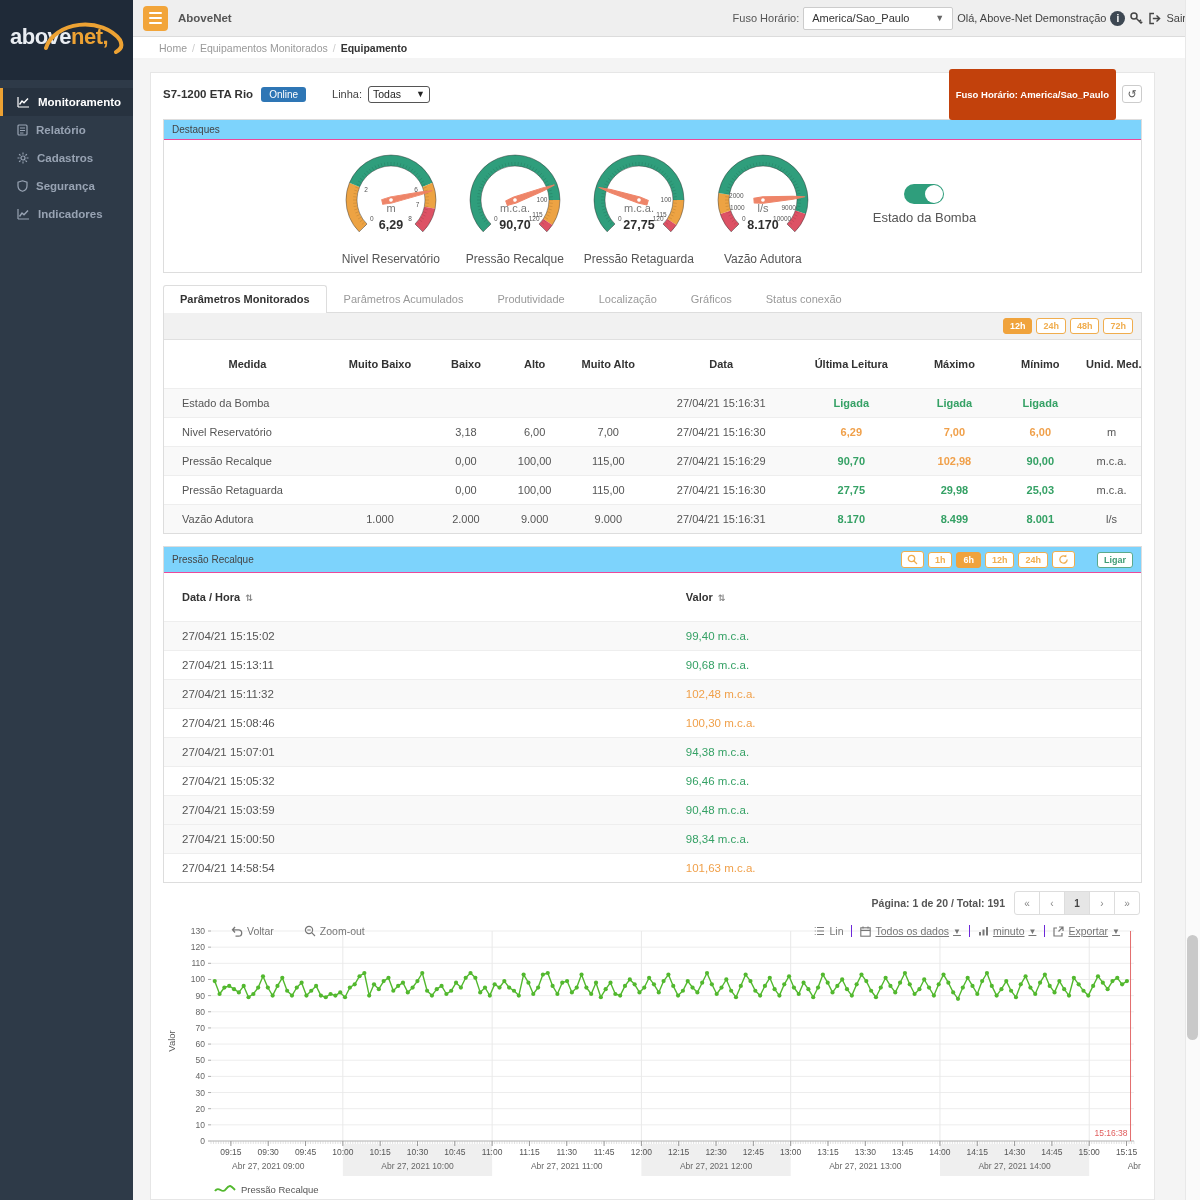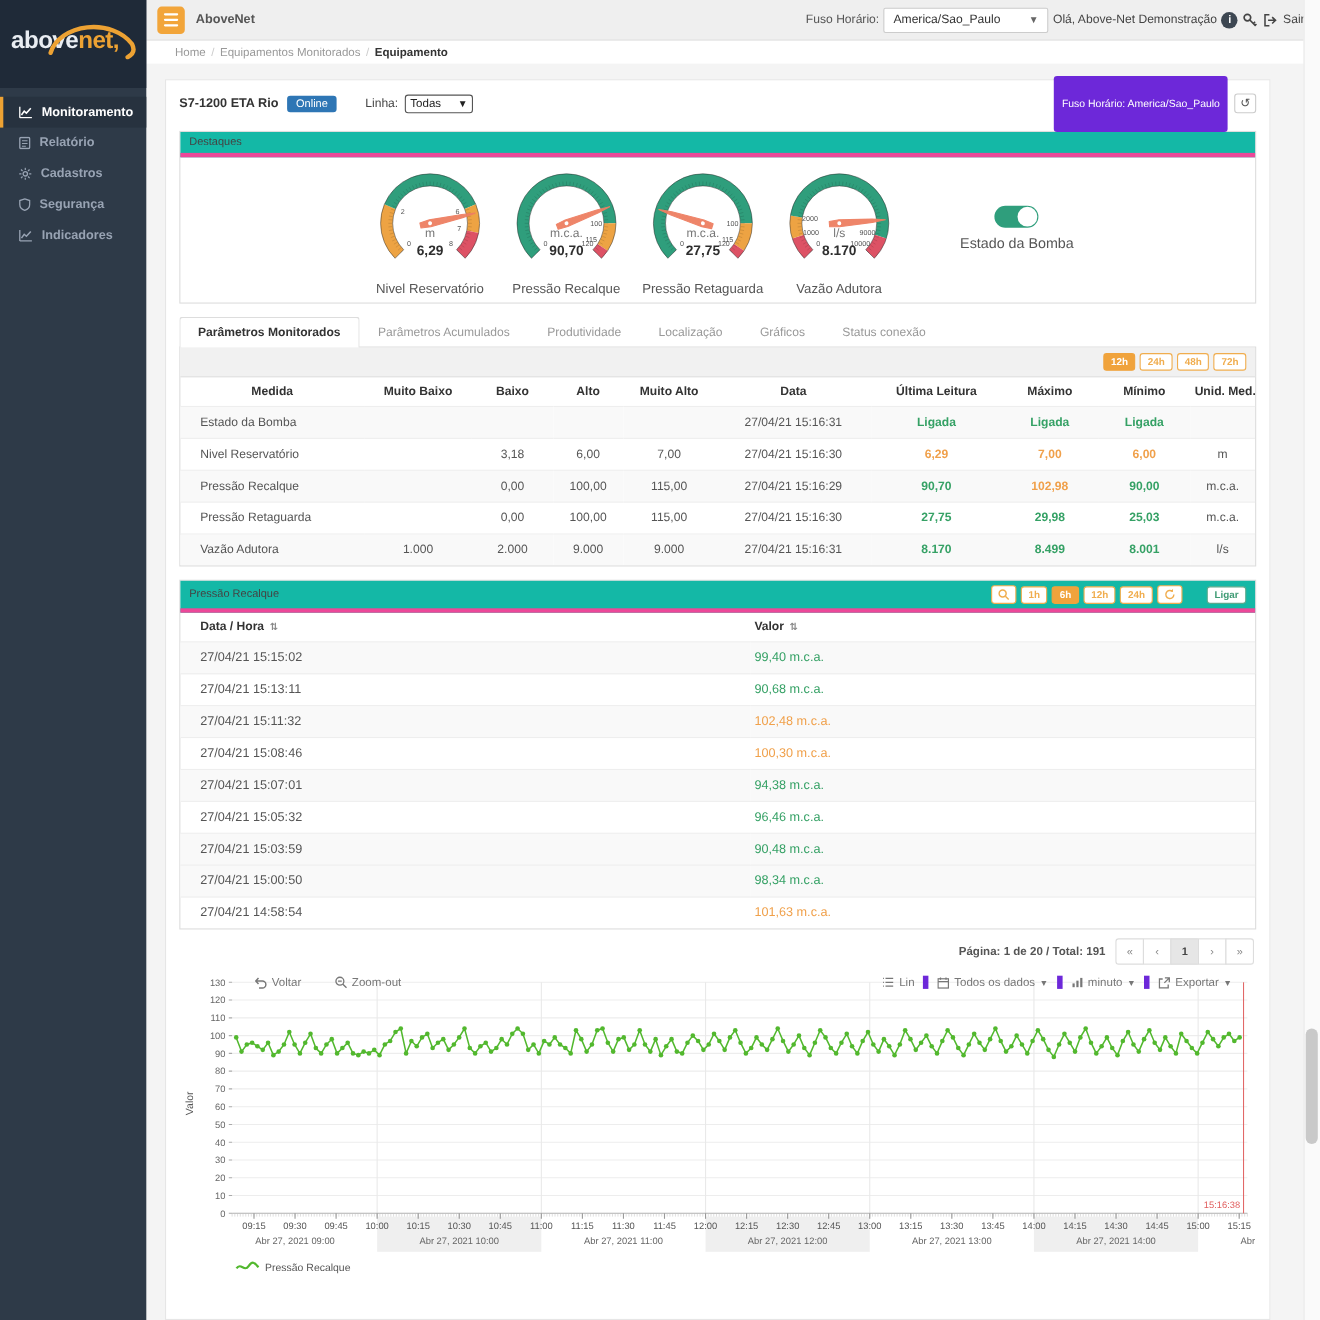--- a/index.html
+++ b/index.html
@@ -48,28 +48,28 @@
   .card { position:absolute; left:150px; top:72px; width:1005px; height:1128px; background:#fff;
     border:1px solid #e6e6e6; padding:8px 12px 0 12px; }
 
   .equip-row { display:flex; align-items:center; height:26px; }
   .equip-name { font-size:11.5px; font-weight:bold; color:#333; }
   .badge-online { margin-left:8px; background:#2e76b5; color:#fff; font-size:10px; padding:2px 8px; border-radius:3px; }
   .linha-label { margin-left:26px; font-size:11px; color:#444; }
   .linha-select { margin-left:6px; width:62px; height:17px; border:1px solid #555; border-radius:3px; background:#fff;
     font-size:10.5px; color:#222; display:flex; align-items:center; padding:0 4px; cursor:pointer; }
   .linha-select .caret { margin-left:auto; font-size:9px; color:#222; }
-  .tz-badge { margin-left:auto; background:#6d28d9; color:#fff; font-size:9.5px; font-weight:normal;
+  .tz-badge { margin-left:auto; background:#c2410c; color:#fff; font-size:9.5px; font-weight:bold;
     padding:20px 7px; border-radius:3px; }
   .reset-btn { margin-left:6px; width:20px; height:18px; border:1px solid #ccc; border-radius:3px; background:#fff;
     color:#555; font-size:11px; line-height:16px; text-align:center; cursor:pointer; }
 
   
   .panel { border:1px solid #ddd; margin-top:12px; }
-  .panel-hd { background:#14b8a6; border-bottom:4px solid #ec4899; font-size:10px; color:#444;
+  .panel-hd { background:#7dd3fc; border-bottom:1px solid #ec4899; font-size:10px; color:#444;
     padding:4px 8px; display:flex; align-items:center; }
   .destaques-body { display:flex; justify-content:center; align-items:flex-start; padding:10px 0 6px 0; }
   .gauge-box { width:124px; display:flex; flex-direction:column; align-items:center; }
   .gauge-name { font-size:12px; color:#555; margin-top:2px; white-space:nowrap; }
   .estado { display:flex; flex-direction:column; align-items:center; margin-left:48px; margin-top:34px; }
   .toggle { width:40px; height:20px; border-radius:10px; background:#2f9e7c; position:relative; cursor:pointer; }
   .toggle .knob { position:absolute; right:1px; top:1px; width:18px; height:18px; border-radius:50%; background:#fff; }
   .estado-label { font-size:13px; color:#555; margin-top:6px; white-space:nowrap; }
 
   
@@ -80,21 +80,21 @@
   .tab-panel { border:1px solid #ddd; margin-top:0; }
   .range-strip { background:#f1f1f1; border-bottom:1px solid #e0e0e0; padding:5px 8px; display:flex; justify-content:flex-end; gap:4px; }
   .chip { font-size:9px; font-weight:bold; border:1px solid #f0ad4e; color:#f0ad4e; background:#fff; border-radius:3px;
     padding:2px 6px; cursor:pointer; }
   .chip.on { background:#f0a33c; border-color:#f0a33c; color:#fff; }
   .chip.icon-chip { padding:2px 5px; display:flex; align-items:center; }
   .chip.green { border-color:#5aa98c; color:#3f9b74; margin-left:18px; }
 
   
   table { border-collapse:collapse; width:100%; table-layout:fixed; }
-  th { font-size:11px; color:#333; font-weight:bold; padding:7px 4px; }
+  th { font-size:11px; color:#333; font-weight:bold; padding:18px 4px; }
   td { font-size:11px; color:#555; padding:8px 4px; }
   .params-table tr.zebra, .series-table tr.zebra { background:#f9f9f9; }
   .params-table td, .params-table th { text-align:center; overflow:hidden; white-space:nowrap; }
   .params-table td:first-child { text-align:left; padding-left:18px; }
   .params-table tbody tr { border-top:1px solid #eee; }
   .val-g { color:#35a165; }
   .val-o { color:#f0a04a; }
   .series-table th { text-align:left; }
   .series-table td { font-size:11.5px; }
   .series-table tbody tr { border-top:1px solid #eee; }
@@ -111,21 +111,21 @@
     display:flex; align-items:center; justify-content:center; cursor:pointer; margin-left:-1px; }
   .pag-btn.cur { background:#e6e6e6; color:#444; font-weight:bold; }
   .pag-btn:first-child { border-radius:3px 0 0 3px; }
   .pag-btn:last-child { border-radius:0 3px 3px 0; }
 
   
   .chart-wrap { position:relative; margin-top:2px; }
   .chart-toolbar-l { position:absolute; left:60px; top:2px; display:flex; gap:14px; }
   .chart-toolbar-r { position:absolute; right:14px; top:2px; display:flex; }
   .ct-item { display:flex; align-items:center; gap:4px; font-size:10.5px; color:#777; cursor:pointer; padding:0 8px; }
-  .chart-toolbar-r .ct-item + .ct-item { border-left:5px solid #6d28d9; }
+  .chart-toolbar-r .ct-item + .ct-item { border-left:1px solid #6d28d9;text-decoration:underline; }
   .ct-item .caret { font-size:8px; color:#777; }
 
   
   .scrollbar { position:absolute; right:0; top:0; width:15px; height:1200px; background:#fafafa; border-left:1px solid #e8e8e8; }
   .scroll-thumb { position:absolute; right:2px; top:935px; width:11px; height:105px; background:#c9c9c9; border-radius:6px; }
 </style>
 </head>
 <body>
 
 <div class="app">

